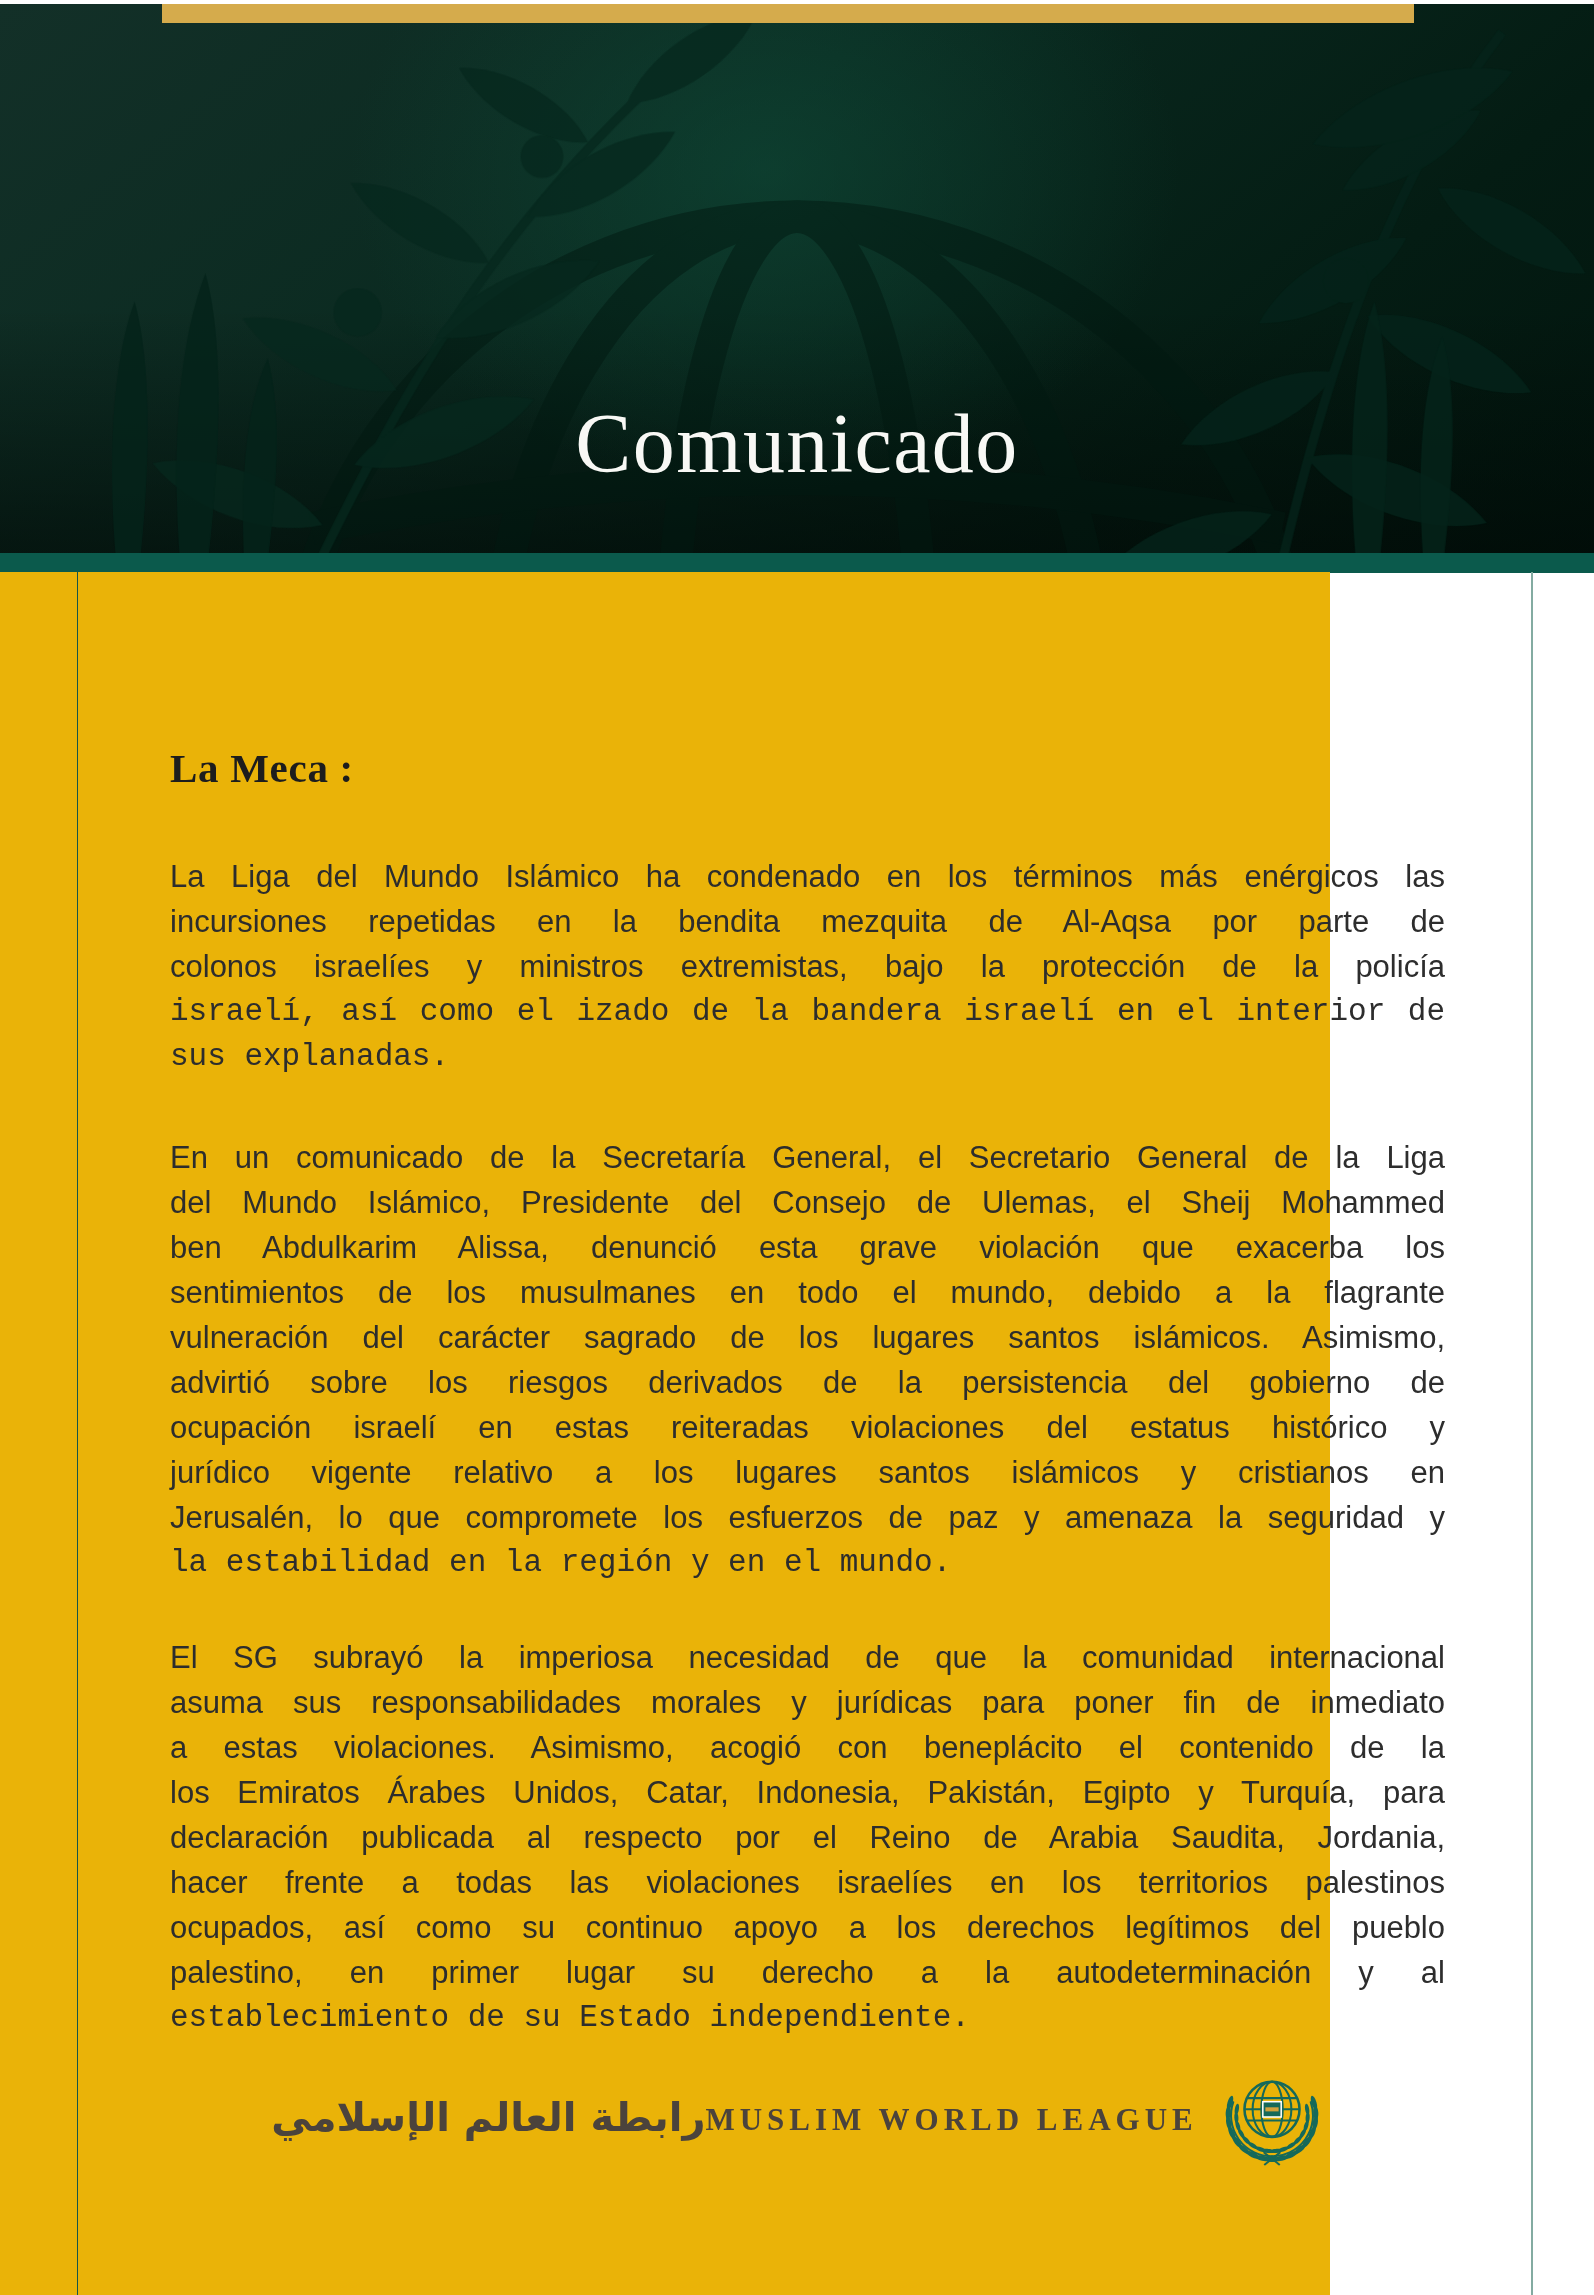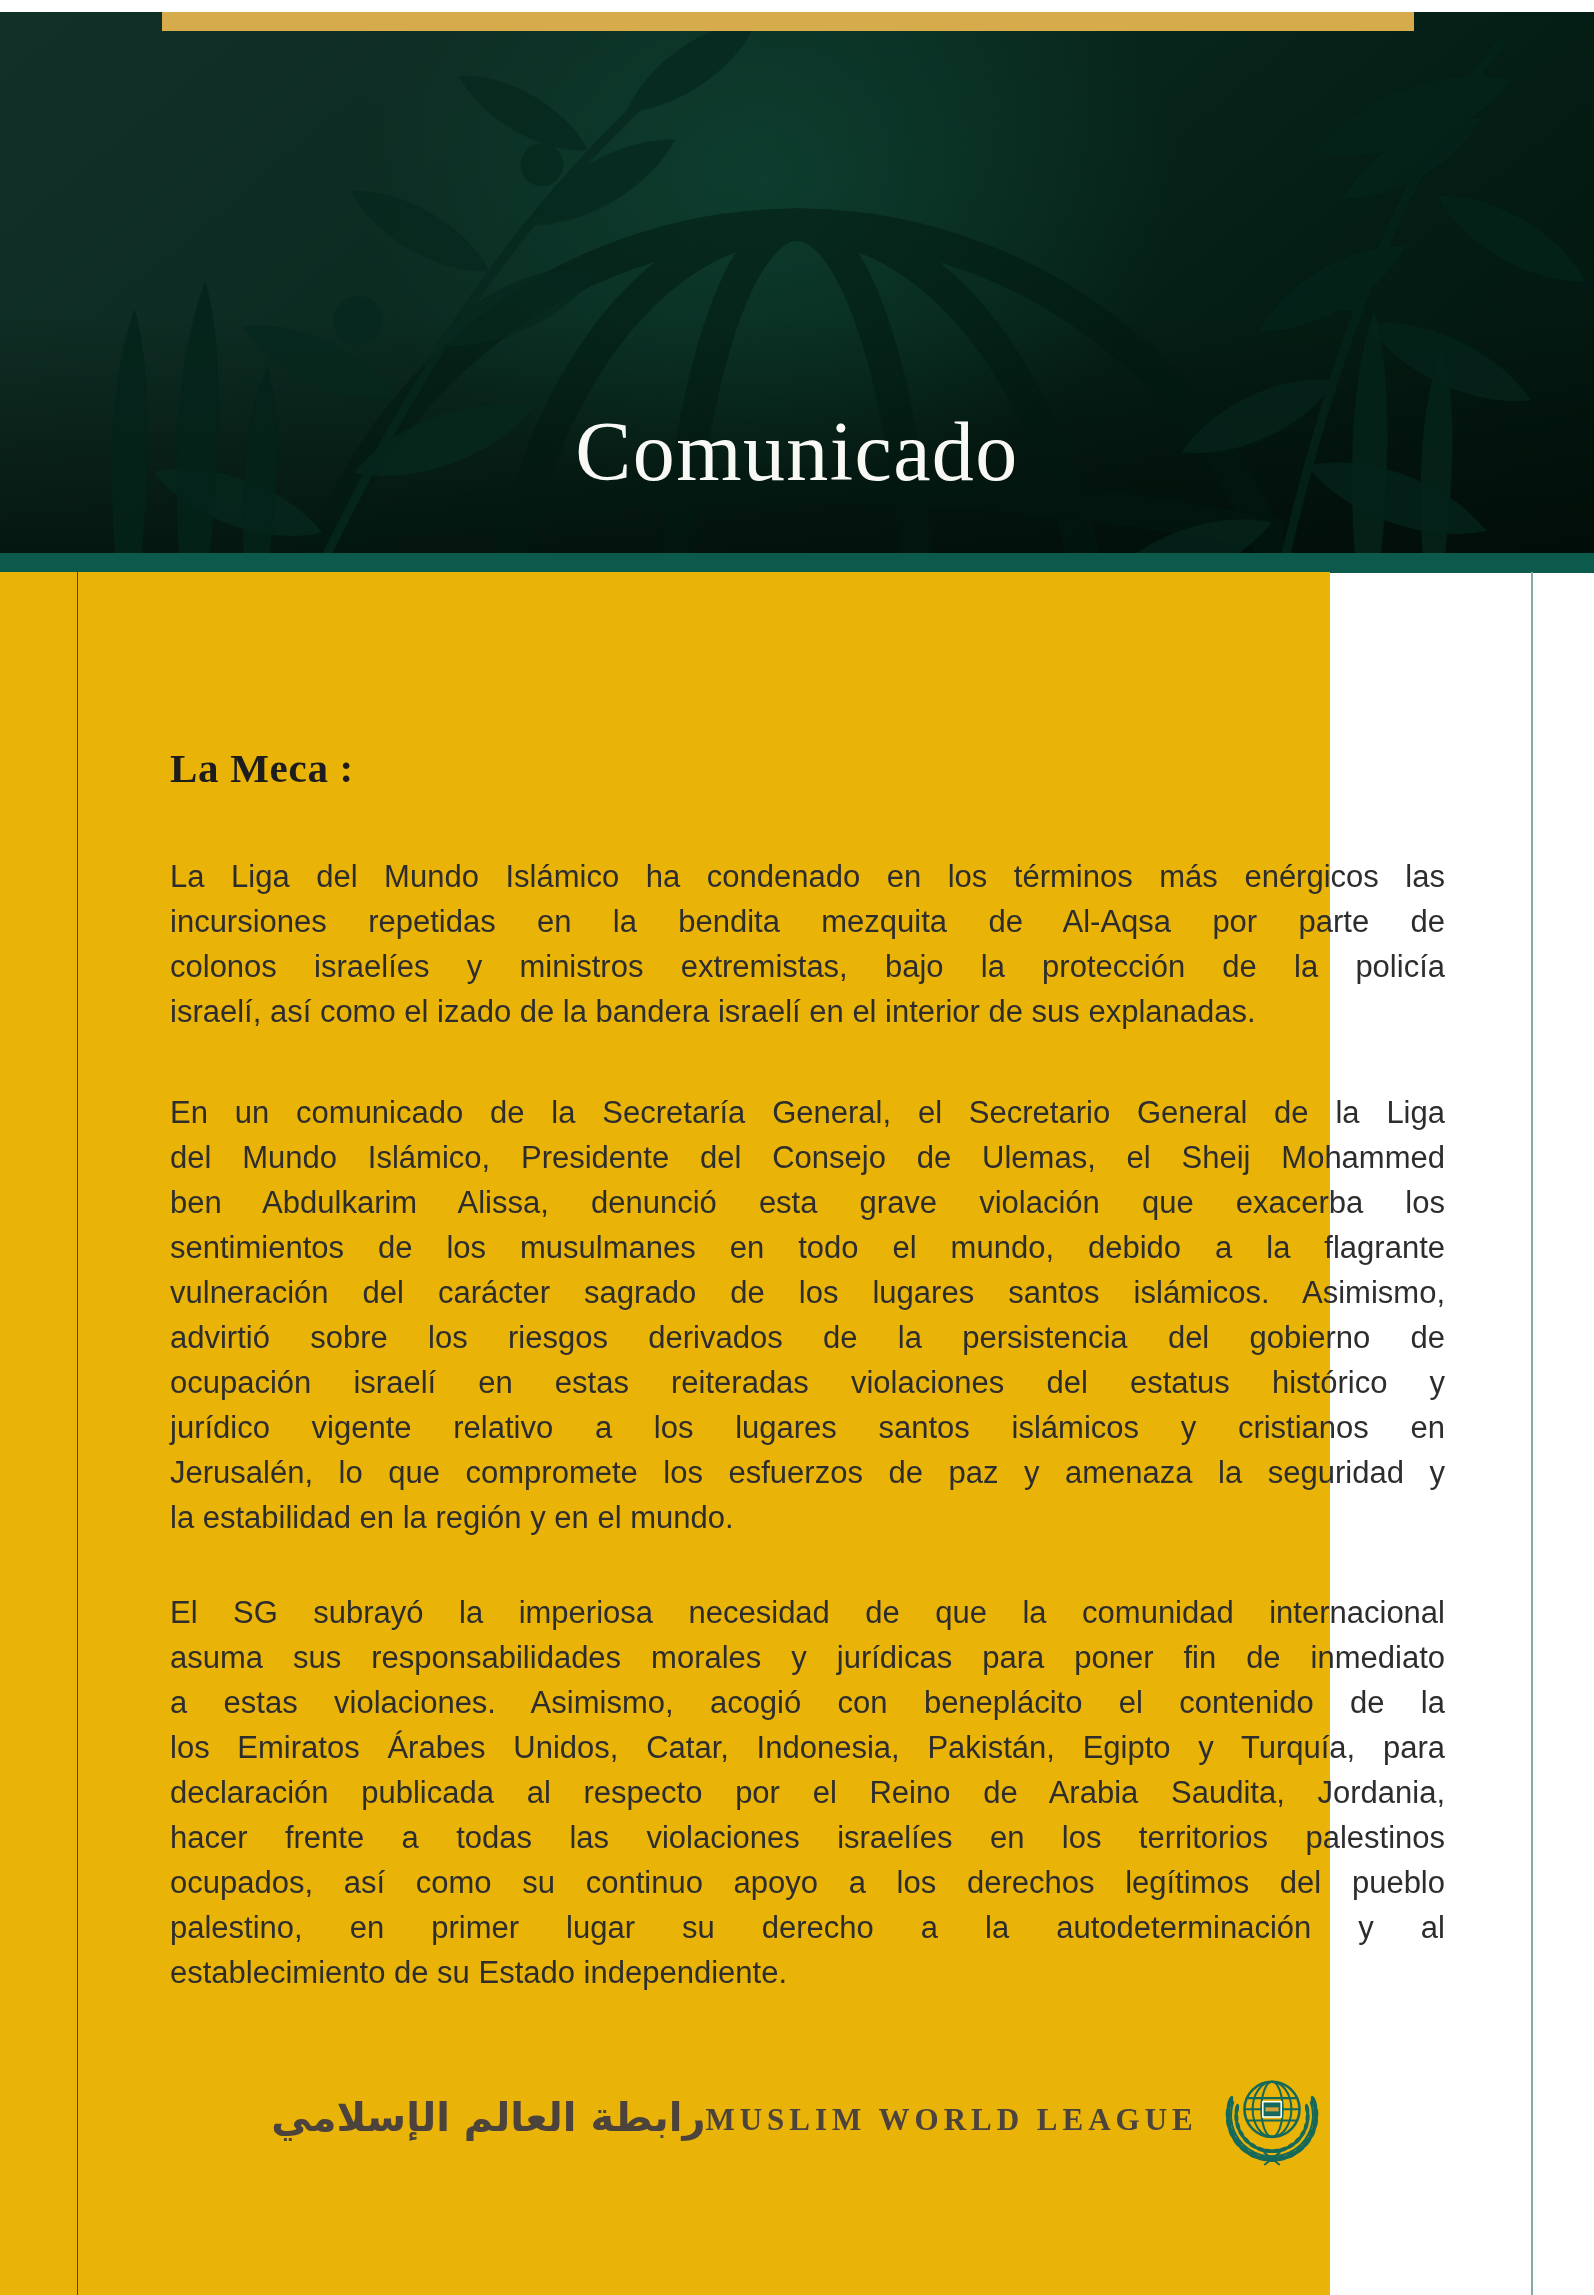--- a/index.html
+++ b/index.html
@@ -2,21 +2,21 @@
 <html style="font-size:11.3px"><head>
 <meta charset="utf-8">
 <style>
   html,body{margin:0;padding:0;background:#9aa3a0;}
   .page{
     position:relative;width:1594px;height:2295px;background:#ffffff;
     overflow:hidden;font-family:"Liberation Sans",sans-serif;
   }
   
   .header{
-    position:absolute;left:0;top:12px;width:1594px;height:553px;overflow:hidden;
+    position:absolute;left:0;top:4px;width:1594px;height:553px;overflow:hidden;
     background:
       radial-gradient(638px 496px at 48% 30%, rgba(16,78,59,0.55), rgba(16,78,59,0) 65%),
       linear-gradient(to bottom, rgba(2,10,7,0) 55%, rgba(1,8,5,0.62) 100%),
       linear-gradient(140deg,#133028 0%,#0a2a20 40%,#041c13 75%,#02150e 100%);
   }
   .hdr-art{position:absolute;left:0;top:0;}
   .gold-bar{
     position:absolute;left:162px;top:0;width:1252px;height:19px;
     background:#D5AB4C;
   }
@@ -35,21 +35,21 @@
   .content{position:absolute;left:170px;top:171px;width:1275px;}
   .meca-heading{
     margin:0;font-family:"Liberation Serif",serif;font-weight:700;
     font-size:41px;line-height:50px;color:#1d1d1d;letter-spacing:0.7px;
   }
   .para{margin:0;font-size:31px;line-height:45px;color:#2D2D2D;}
   .para.p1{margin-top:61px;}
   .para.p2{margin-top:56px;}
   .para.p3{margin-top:50px;}
   .tline{text-align:justify;text-align-last:justify;}
-  .tline.last{text-align-last:left;}
+  .tline.last{text-align-last:left;font-family:Liberation Mono, monospace;}
   
   .logo-row{
     position:absolute;left:0;top:1486px;width:1594px;
     display:flex;justify-content:center;align-items:center;gap:23px;
   }
   .logo-texts{display:flex;align-items:center;}
   .arabic-calligraphy{
     direction:rtl;font-family:"DejaVu Sans",sans-serif;font-weight:700;
     font-size:40px;line-height:71px;color:#4B433C;letter-spacing:0.7px;
   }

